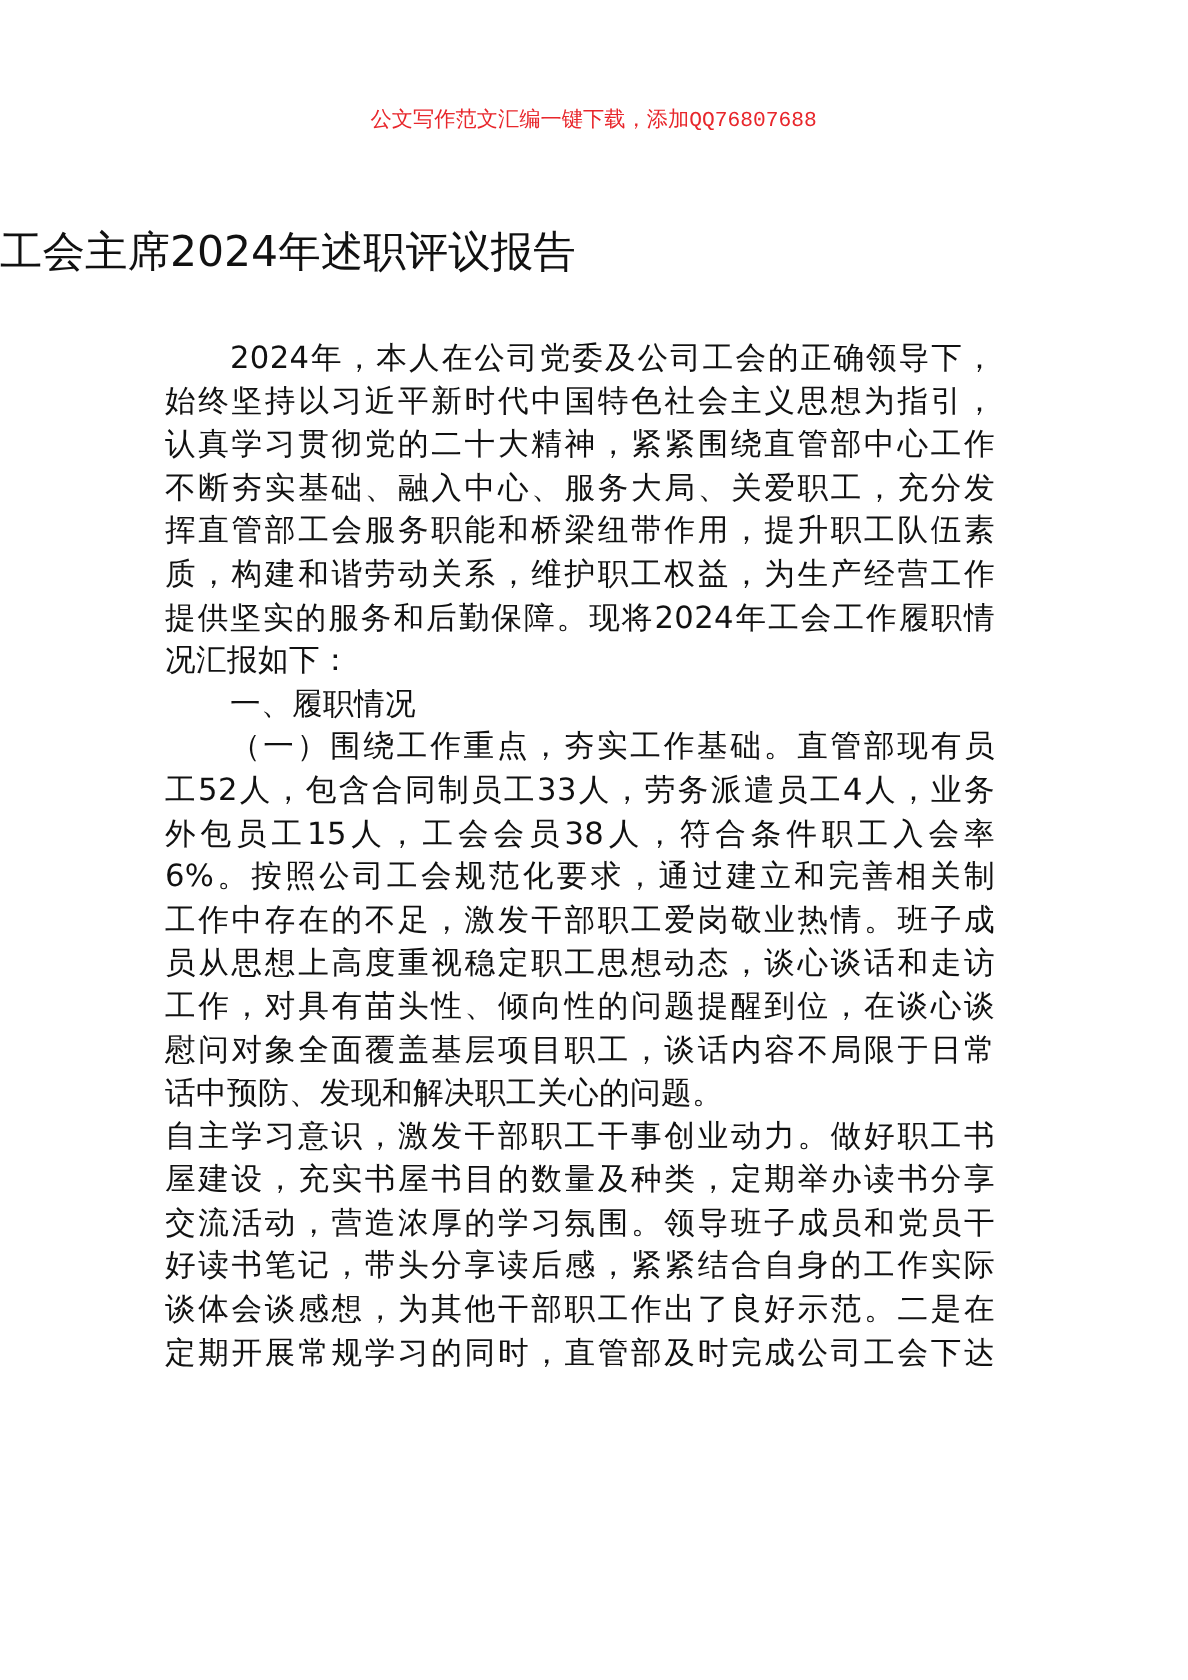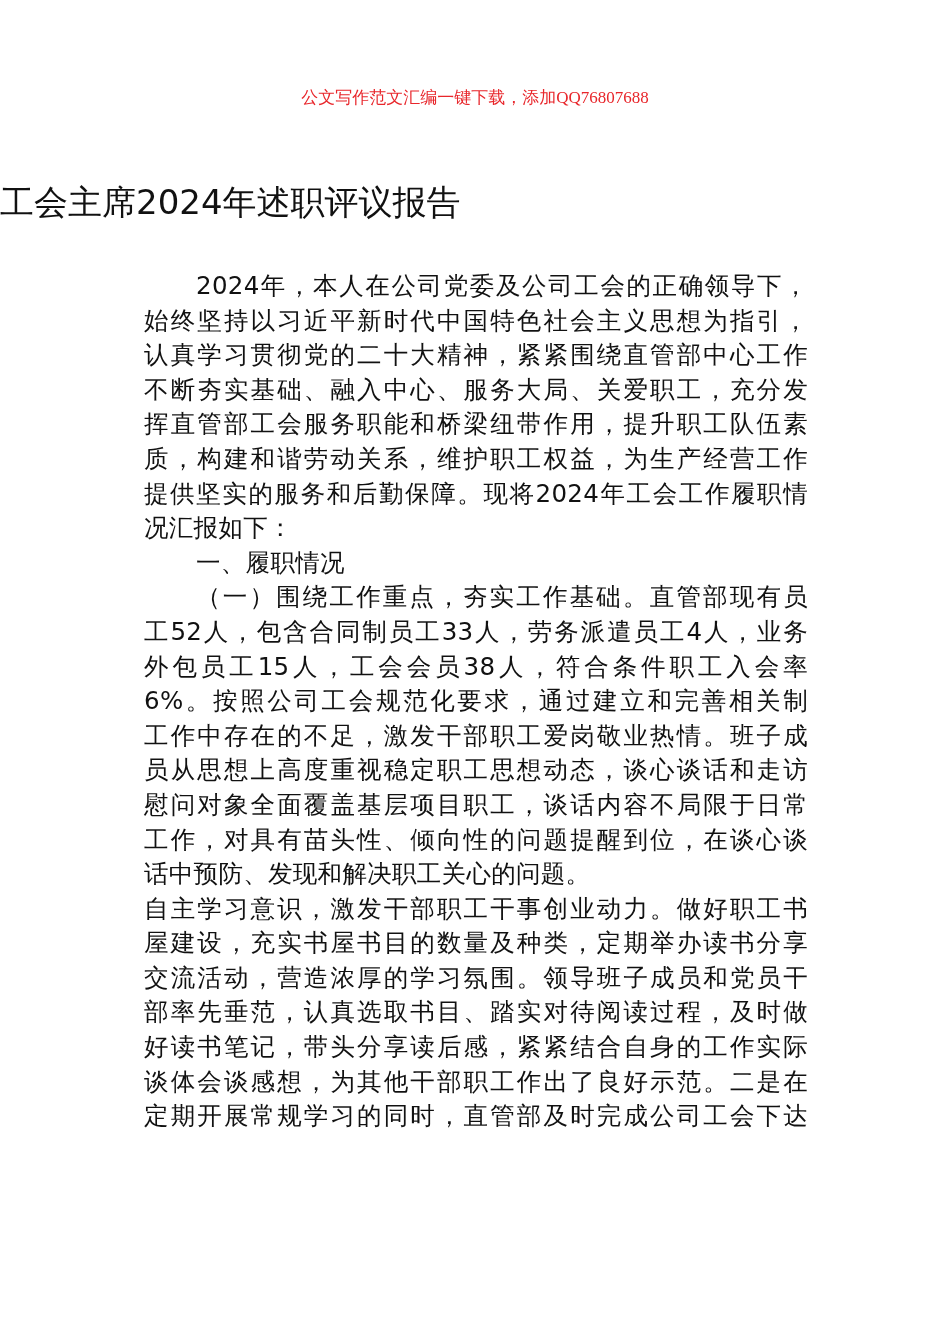--- a/index.html
+++ b/index.html
@@ -17,38 +17,38 @@
     }
     .watermark {
       position: absolute;
       top: 86px;
       left: 0;
       width: 950px;
       text-align: center;
       font-size: 17px;
       line-height: 24px;
       color: #e8262b;
-      font-family: Liberation Serif, serif;
+      font-family: Liberation Mono, monospace;
       letter-spacing: 0px;
     }
     .title {
       position: absolute;
       top: 178px;
       left: 0;
       width: 950px;
       text-align: left;
       font-size: 34px;
       line-height: 48px;
       color: #111111;
       font-family: "DejaVu Sans", "Liberation Sans", sans-serif;
     }
     .body-text {
       position: absolute;
       top: 269px;
-      left: 144px;
+      left: 132px;
       width: 664px;
     }
     .line {
       display: block;
       height: 34.6px;
       line-height: 34.6px;
       font-size: 24.5px;
       white-space: nowrap;
       letter-spacing: 0.3px;
       text-align: justify;
@@ -77,23 +77,22 @@
   <span class="line">质，构建和谐劳动关系，维护职工权益，为生产经营工作</span>
   <span class="line">提供坚实的服务和后勤保障。现将2024年工会工作履职情</span>
   <span class="line last">况汇报如下：</span>
   <span class="line indent last">一、履职情况</span>
   <span class="line indent">（一）围绕工作重点，夯实工作基础。直管部现有员</span>
   <span class="line">工52人，包含合同制员工33人，劳务派遣员工4人，业务</span>
   <span class="line">外包员工15人，工会会员38人，符合条件职工入会率</span>
   <span class="line">6%。按照公司工会规范化要求，通过建立和完善相关制</span>
   <span class="line">工作中存在的不足，激发干部职工爱岗敬业热情。班子成</span>
   <span class="line">员从思想上高度重视稳定职工思想动态，谈心谈话和走访</span>
+  <span class="line">工作，对具有苗头性、倾向性的问题提醒到位，在谈心谈</span>
   <span class="line">慰问对象全面覆盖基层项目职工，谈话内容不局限于日常</span>
-  <span class="line">工作，对具有苗头性、倾向性的问题提醒到位，在谈心谈</span>
   <span class="line last">话中预防、发现和解决职工关心的问题。</span>
   <span class="line">自主学习意识，激发干部职工干事创业动力。做好职工书</span>
   <span class="line">屋建设，充实书屋书目的数量及种类，定期举办读书分享</span>
   <span class="line">交流活动，营造浓厚的学习氛围。领导班子成员和党员干</span>
-  <span class="line">部率先垂范，认真选取书目、踏实对待阅读过程，及时做</span>
   <span class="line">好读书笔记，带头分享读后感，紧紧结合自身的工作实际</span>
   <span class="line">谈体会谈感想，为其他干部职工作出了良好示范。二是在</span>
   <span class="line">定期开展常规学习的同时，直管部及时完成公司工会下达</span>
 </div>
 
 </body></html>

